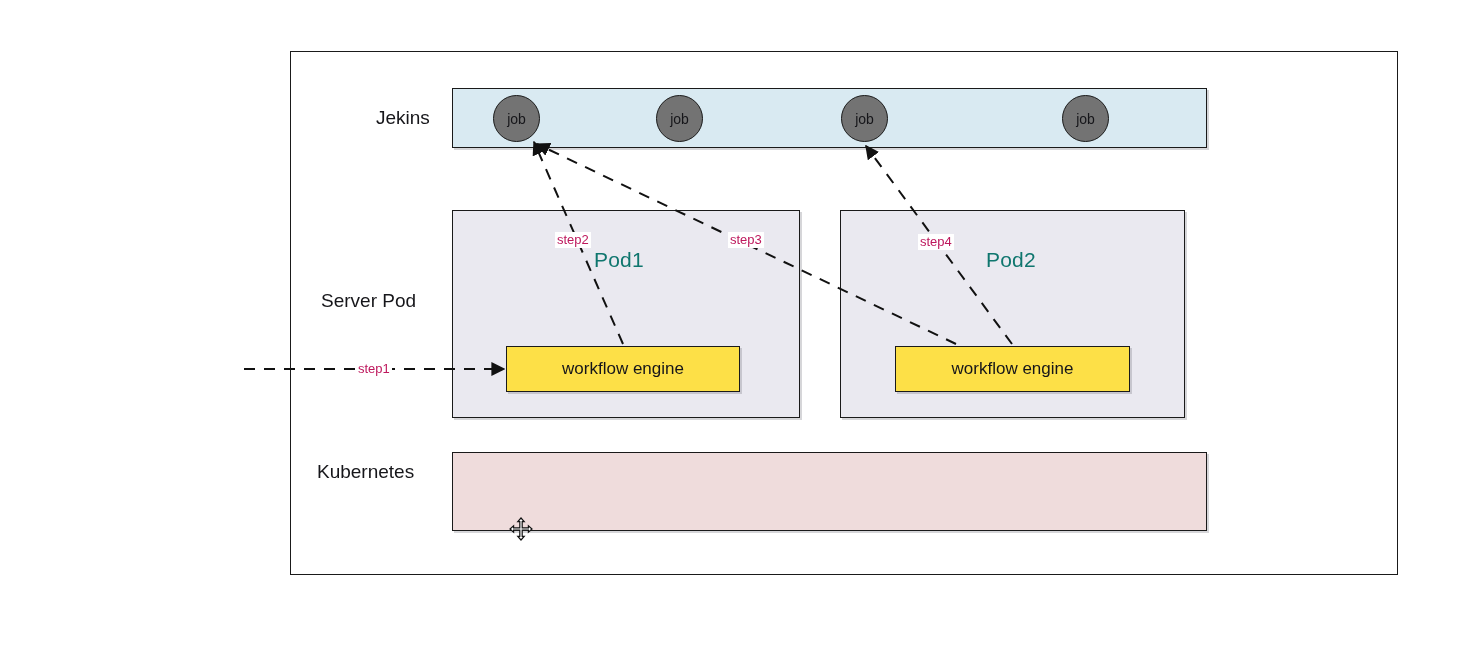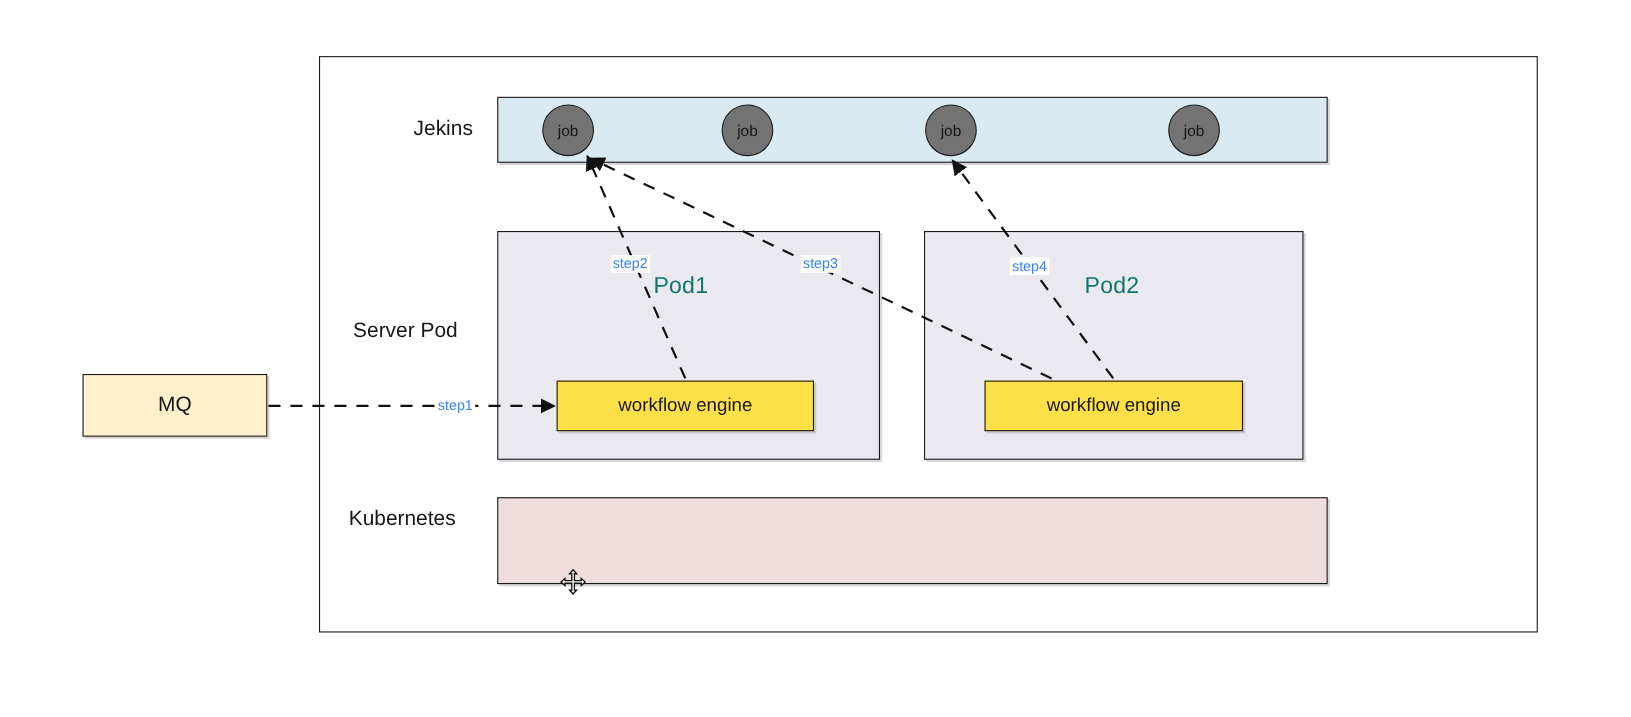--- a/index.html
+++ b/index.html
@@ -98,27 +98,27 @@
     font-size: 14px;
     color: #16161a;
   }
   #job-1 { left: 493px; top: 95px; }
   #job-2 { left: 656px; top: 95px; }
   #job-3 { left: 841px; top: 95px; }
   #job-4 { left: 1062px; top: 95px; }
   .step-label {
     position: absolute;
     font-size: 13px;
-    color: #3b82f6;
+    color: #be185d;
     background: #ffffff;
     padding: 1px 2px;
     white-space: nowrap;
     line-height: 14px;
   }
-  #step1-label { left: 356px; top: 361px; background:#ffffff;margin-left:40px; }
+  #step1-label { left: 356px; top: 361px; background:#ffffff; }
   #step2-label { left: 555px; top: 232px; }
   #step3-label { left: 728px; top: 232px; text-align: right; }
   #step4-label { left: 918px; top: 234px; }
   #edges { position: absolute; left: 0; top: 0; width: 1483px; height: 652px; pointer-events: none; }
   #cursor { position: absolute; left: 509px; top: 517px; width: 24px; height: 24px; }
 </style>
 </head>
 <body>
 
 <div id="canvas">
@@ -153,23 +153,20 @@
   <div class="box shadowed engine" id="engine1">
     <span>workflow engine</span>
   </div>
   <div class="box shadowed engine" id="engine2">
     <span>workflow engine</span>
   </div>
 
   <div class="box shadowed" id="kubernetes-bar"></div>
   <div class="side-label" id="label-kubernetes">Kubernetes</div>
 
-  <div class="box shadowed" id="mq-box">
-    <span>MQ</span>
-  </div>
 
   <svg id="edges" viewBox="0 0 1483 652" xmlns="http://www.w3.org/2000/svg">
     <defs>
       <marker id="arrow" viewBox="0 0 10 10" refX="9" refY="5" markerWidth="7" markerHeight="7" orient="auto-start-reverse">
         <path d="M 0 0 L 10 5 L 0 10 z" fill="#111111"></path>
       </marker>
     </defs>
 
     <line x1="244" y1="369" x2="504" y2="369" stroke="#111111" stroke-width="2" stroke-dasharray="11 9" marker-end="url(#arrow)"></line>
 

